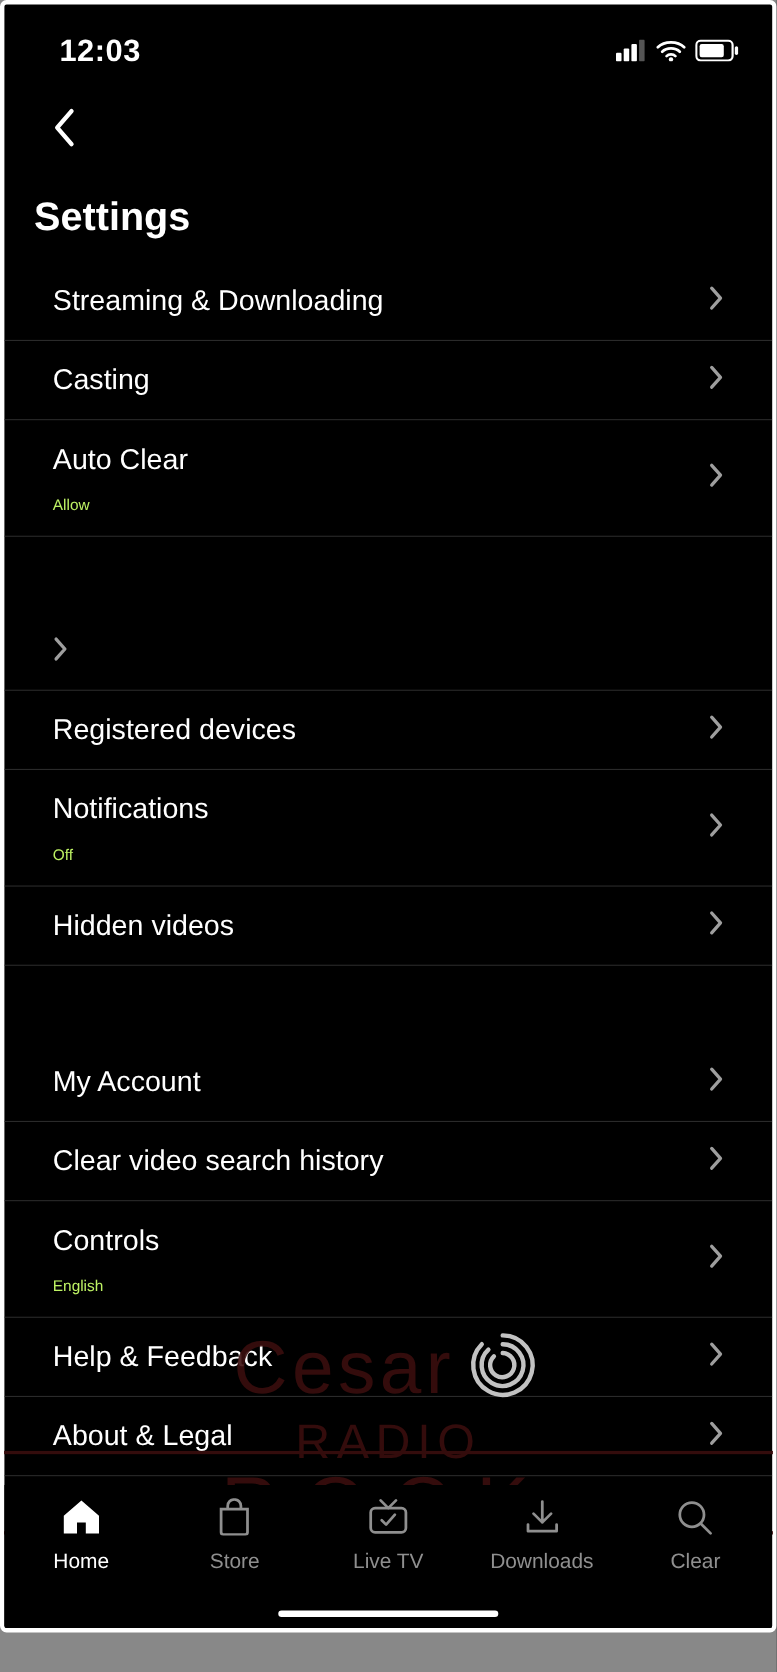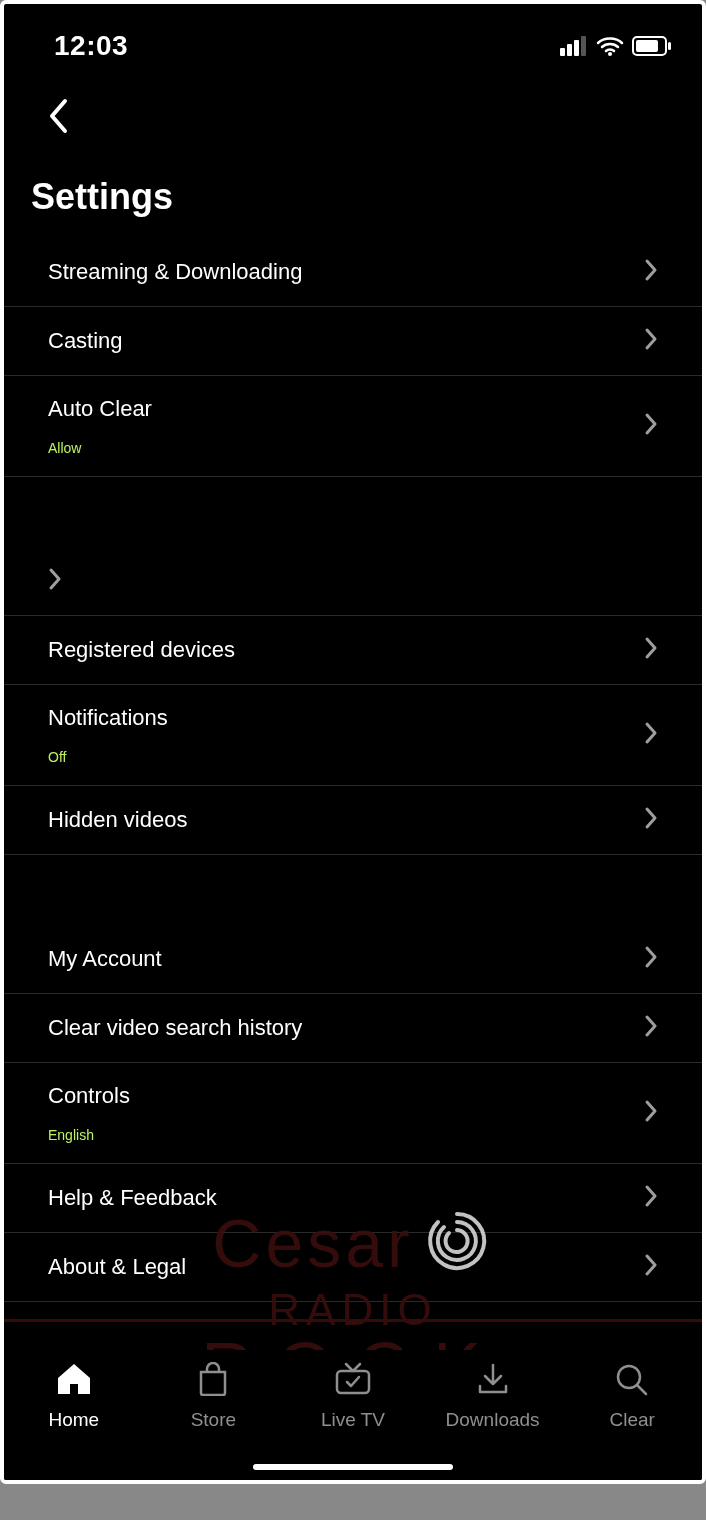--- a/index.html
+++ b/index.html
@@ -27,21 +27,21 @@
   .page-title { font-size: 36px; font-weight: 700; padding: 30px 27px 20px; }
 
   
   .section { padding: 0 0 0 0; }
   .section + .section { margin-top: 70px; }
   .row {
     display: flex; align-items: center; justify-content: space-between;
     padding: 20px 44px; border-bottom: 1px solid #2a2a2a; cursor: pointer;
   }
   .row .labels { display:flex; flex-direction:column; gap:6px; }
-  .row .label { font-size: 22px; font-weight: 500; color: #fff; }
+  .row .label { font-size: 26px; font-weight: 500; color: #fff; }
   .row .sublabel { font-size: 14px; color: #bef264; font-weight: 400; margin-top: 12px; }
   .chevron { flex-shrink:0; }
 
   
   .bottom-nav {
     position: absolute; left:0; right:0; bottom:0;
     height: 130px; display:flex; justify-content: space-around; align-items: flex-start;
     padding-top: 12px; background:#000;
   }
   .nav-item {

